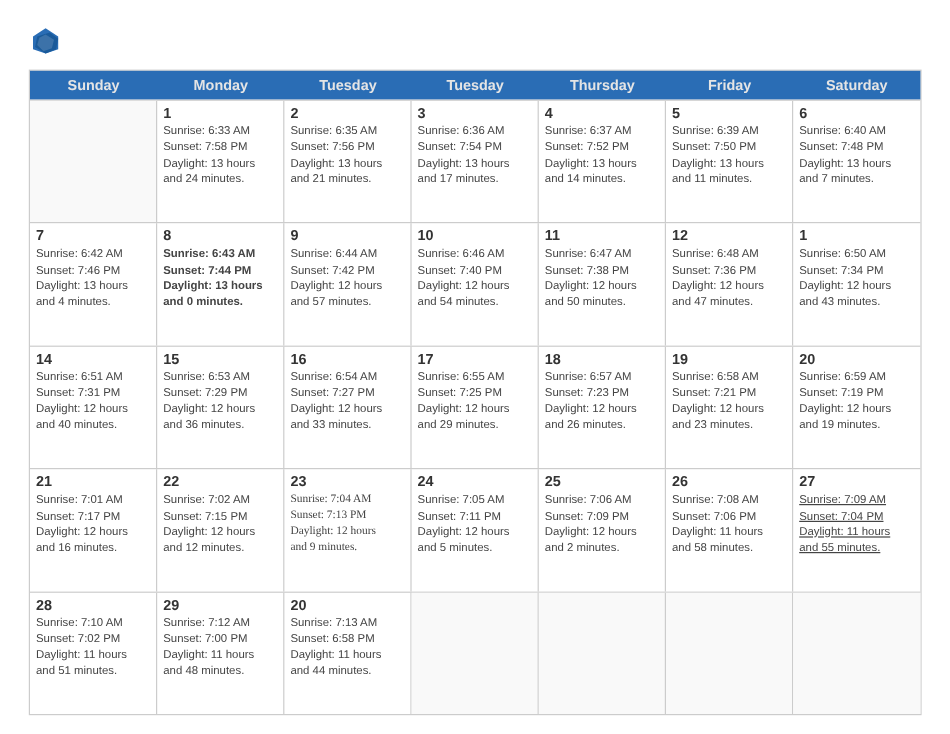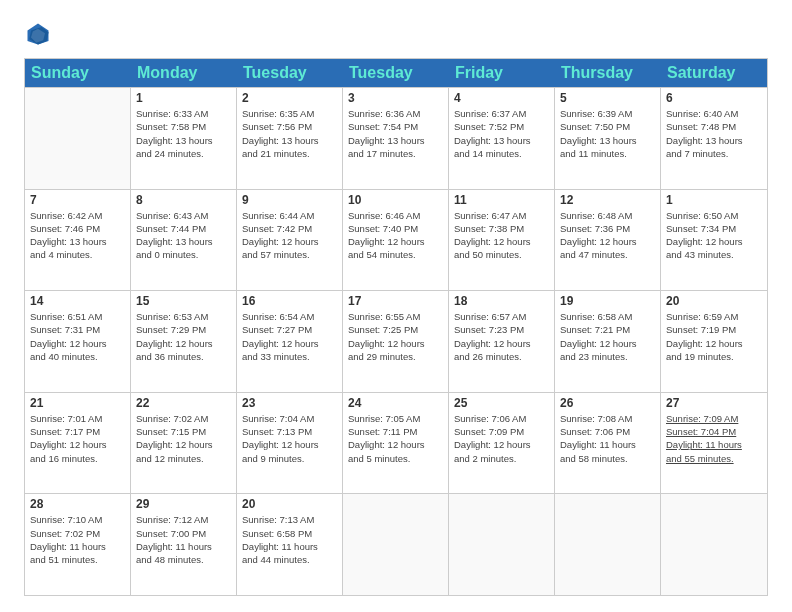--- a/index.html
+++ b/index.html
@@ -65,25 +65,25 @@
       display: flex;
       flex-direction: column;
       border: 1px solid #ccc;
     }
     .cal-header {
       display: grid;
       grid-template-columns: repeat(7, 1fr);
       background: #2a6db5;
     }
     .cal-header-cell {
-      color: #5eead4;
-      font-size: 16px;
+      color: #e5e5e5;
+      font-size: 12px;
       font-weight: bold;
       padding: 5px 6px;
-      text-align: left;
+      text-align: center;
     }
     .cal-body {
       flex: 1;
       display: flex;
       flex-direction: column;
     }
     .cal-row {
       display: grid;
       grid-template-columns: repeat(7, 1fr);
       flex: 1;
@@ -135,22 +135,22 @@
       <div class="subtitle"></div>
     </div>
   </div>
 
   <div class="calendar">
     <div class="cal-header">
     <div class="cal-header-cell">Sunday</div>
         <div class="cal-header-cell">Monday</div>
         <div class="cal-header-cell">Tuesday</div>
         <div class="cal-header-cell">Tuesday</div>
+        <div class="cal-header-cell">Thursday</div>
         <div class="cal-header-cell">Friday</div>
-        <div class="cal-header-cell">Thursday</div>
         <div class="cal-header-cell">Saturday</div>
       </div>
     <div class="cal-body">
     <div class="cal-row">
           <div class="cal-cell empty"></div>
           <div class="cal-cell">
             <div class="day-num">1</div>
             <div class="day-info" style="white-space: pre-line;">Sunrise: 6:33 AM
 Sunset: 7:58 PM
 Daylight: 13 hours
@@ -195,21 +195,21 @@
         <div class="cal-row">
           <div class="cal-cell">
             <div class="day-num">7</div>
             <div class="day-info" style="white-space: pre-line;">Sunrise: 6:42 AM
 Sunset: 7:46 PM
 Daylight: 13 hours
 and 4 minutes.</div>
           </div>
           <div class="cal-cell">
             <div class="day-num">8</div>
-            <div class="day-info" style="white-space: pre-line;">Sunrise: 6:43 AM
+            <div class="day-info" style="white-space: pre-line; font-weight: bold;">Sunrise: 6:43 AM
 Sunset: 7:44 PM
 Daylight: 13 hours
 and 0 minutes.</div>
           </div>
           <div class="cal-cell">
             <div class="day-num">9</div>
             <div class="day-info" style="white-space: pre-line;">Sunrise: 6:44 AM
 Sunset: 7:42 PM
 Daylight: 12 hours
 and 57 minutes.</div>
@@ -304,21 +304,21 @@
           </div>
           <div class="cal-cell">
             <div class="day-num">22</div>
             <div class="day-info" style="white-space: pre-line;">Sunrise: 7:02 AM
 Sunset: 7:15 PM
 Daylight: 12 hours
 and 12 minutes.</div>
           </div>
           <div class="cal-cell">
             <div class="day-num">23</div>
-            <div class="day-info" style="white-space: pre-line;">Sunrise: 7:04 AM
+            <div class="day-info" style="white-space: pre-line; font-family: Liberation Serif, serif;">Sunrise: 7:04 AM
 Sunset: 7:13 PM
 Daylight: 12 hours
 and 9 minutes.</div>
           </div>
           <div class="cal-cell">
             <div class="day-num">24</div>
             <div class="day-info" style="white-space: pre-line;">Sunrise: 7:05 AM
 Sunset: 7:11 PM
 Daylight: 12 hours
 and 5 minutes.</div>

